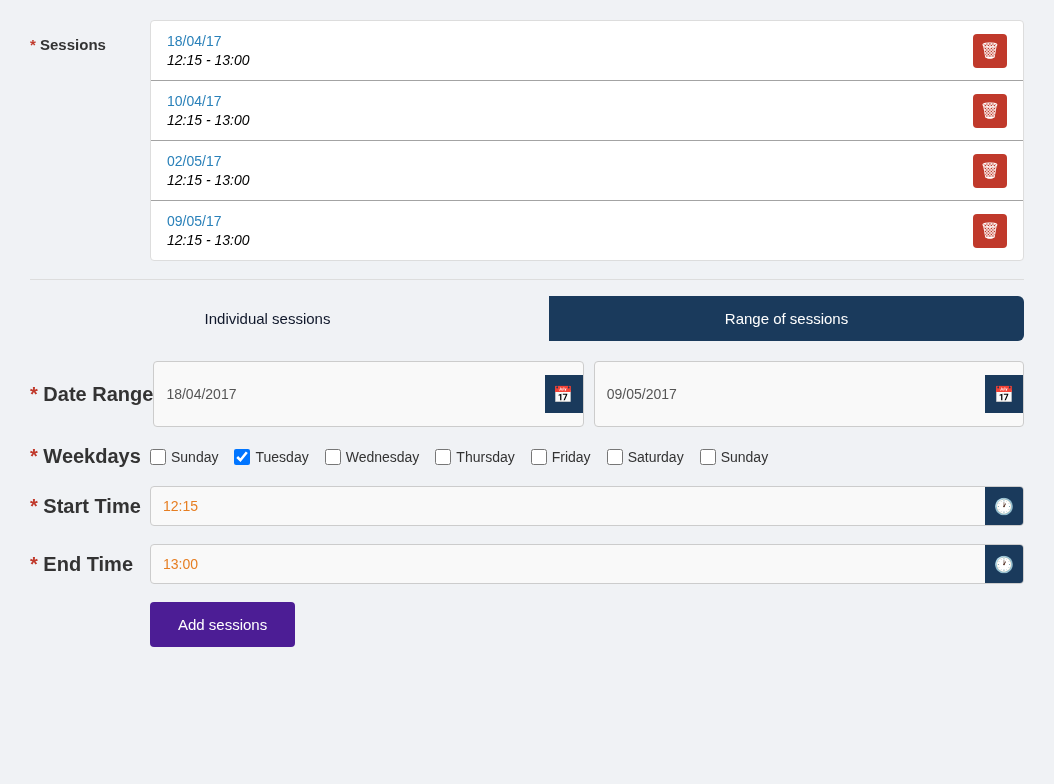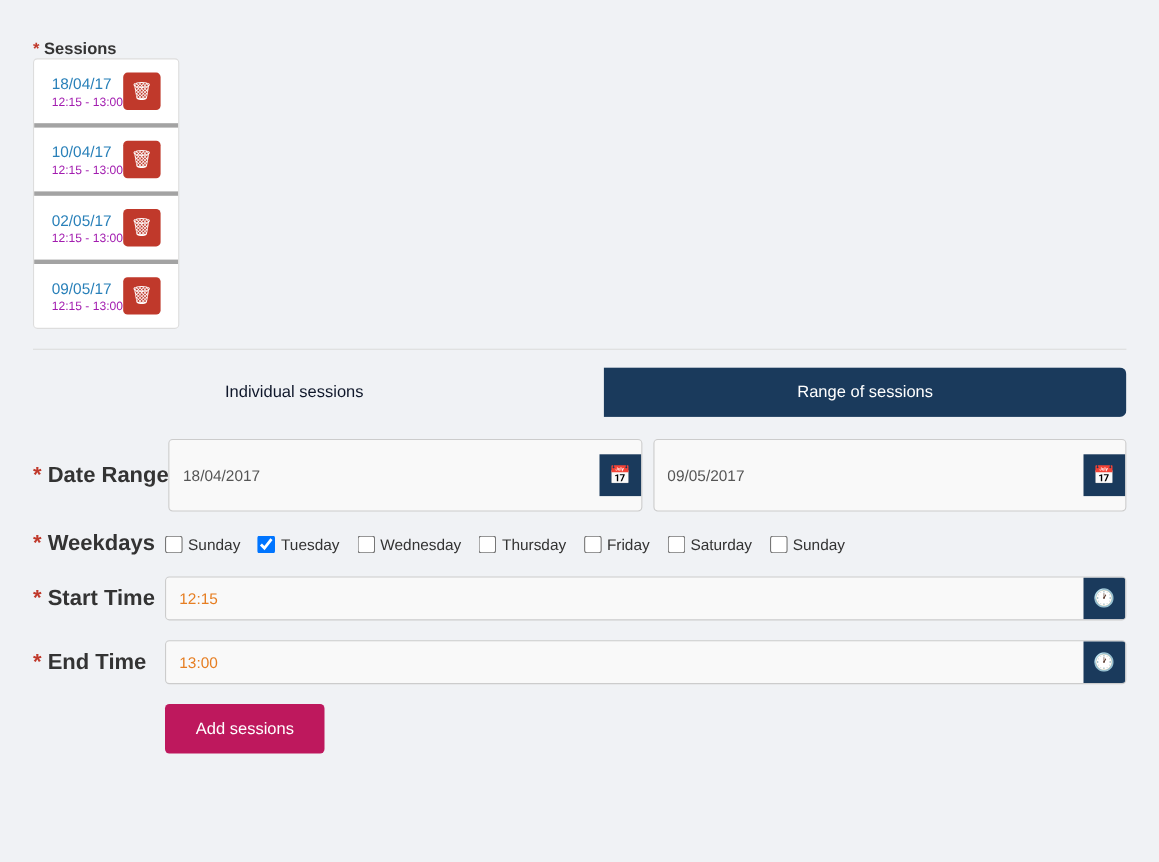--- a/index.html
+++ b/index.html
@@ -16,21 +16,20 @@
       background: #f0f2f5;
       width: 1054px;
       min-height: 784px;
       padding: 10px 20px;
     }
     
     .sessions-section {
       display: flex;
       align-items: flex-start;
       margin-bottom: 18px;
-      flex-direction: column;
     }
     .sessions-label {
       font-size: 15px;
       font-weight: bold;
       color: #333;
       min-width: 120px;
       padding-top: 16px;
     }
     .sessions-label .required {
       color: #c0392b;
@@ -40,33 +39,34 @@
       border: 1px solid #ddd;
       background: #fff;
       border-radius: 4px;
       overflow: hidden;
     }
     .session-item {
       display: flex;
       align-items: center;
       justify-content: space-between;
       padding: 12px 16px;
-      border-bottom: 4px solid #a3a3a3;
+      border-bottom: 1px solid #a3a3a3;
     }
     .session-item:last-child {
       border-bottom: none;
     }
     .session-info .session-date {
       color: #2980b9;
       font-size: 14px;
       margin-bottom: 3px;
     }
     .session-info .session-time {
-      color: #a21caf;
-      font-size: 11px;
+      color: #000000;
+      font-size: 14px;
+      font-style: italic;
     }
     .delete-btn {
       background: #c0392b;
       border: none;
       border-radius: 4px;
       width: 34px;
       height: 34px;
       cursor: pointer;
       display: flex;
       align-items: center;
@@ -195,21 +195,21 @@
       height: 38px;
       cursor: pointer;
       display: flex;
       align-items: center;
       justify-content: center;
       color: white;
       font-size: 16px;
     }
     
     .add-sessions-btn {
-      background: #be185d;
+      background: #4c1d95;
       color: white;
       border: none;
       border-radius: 4px;
       padding: 14px 28px;
       font-size: 15px;
       cursor: pointer;
       margin-left: 120px;
     }
     .separator {
       height: 1px;

